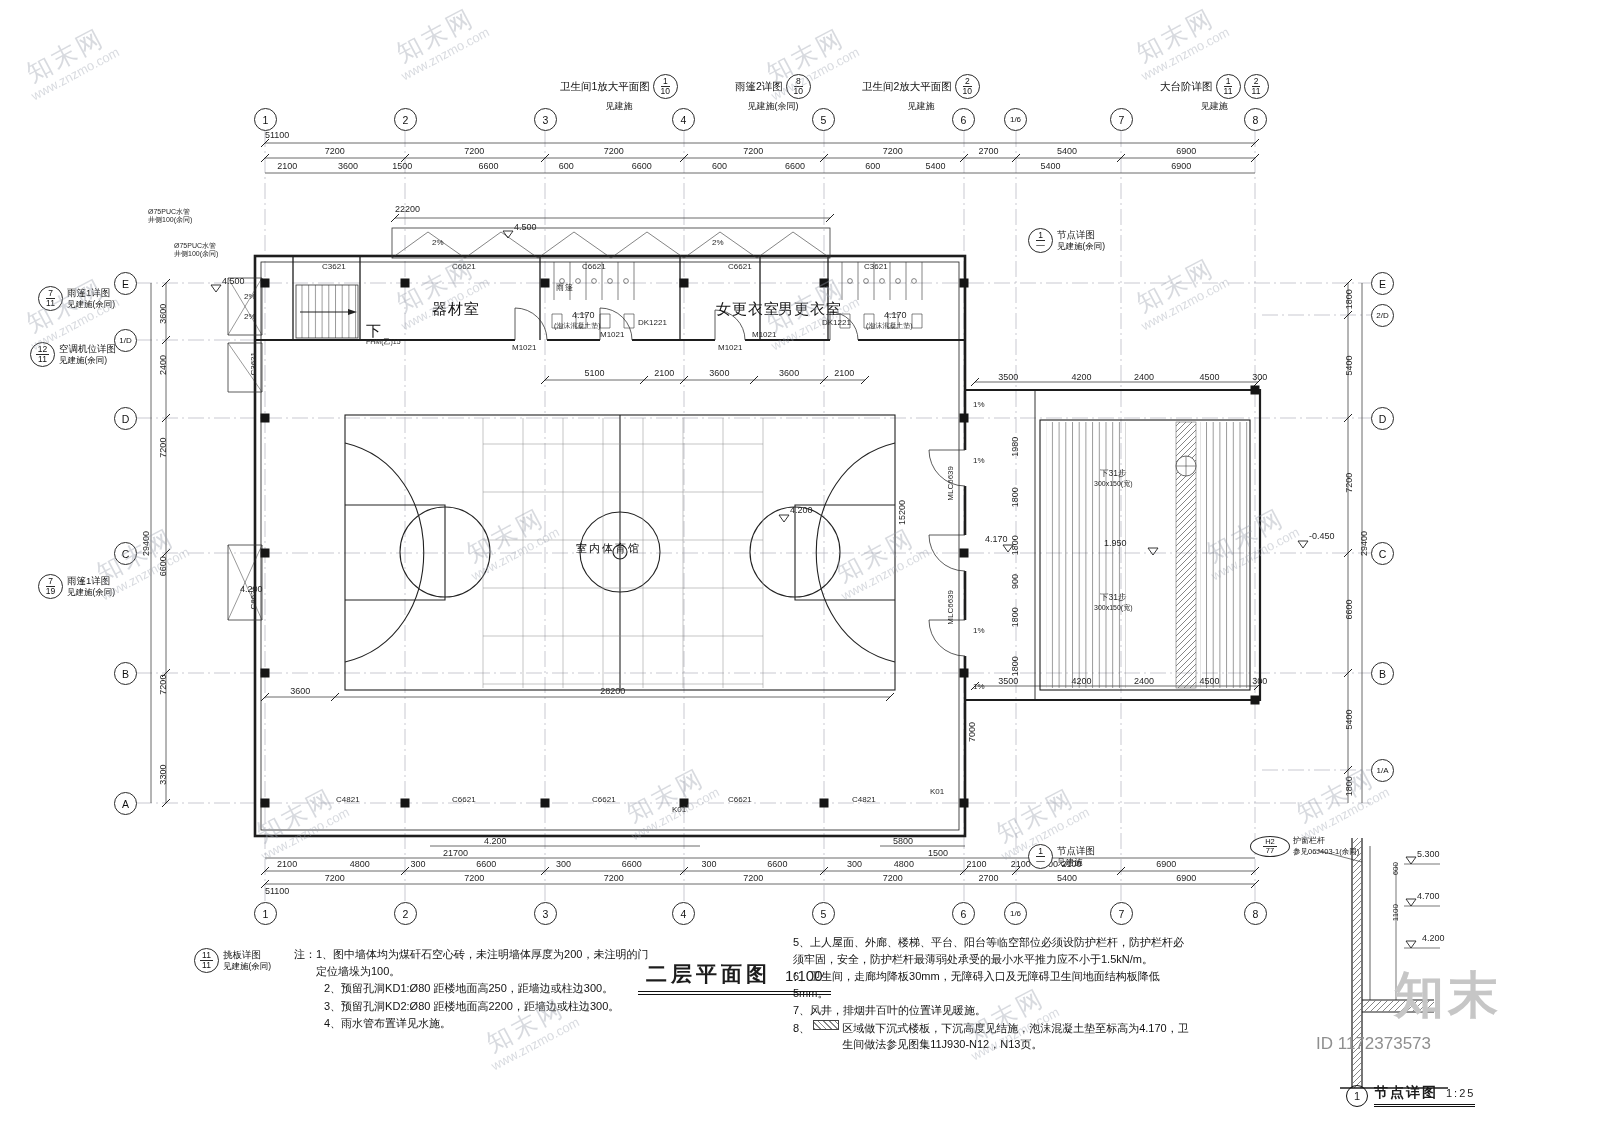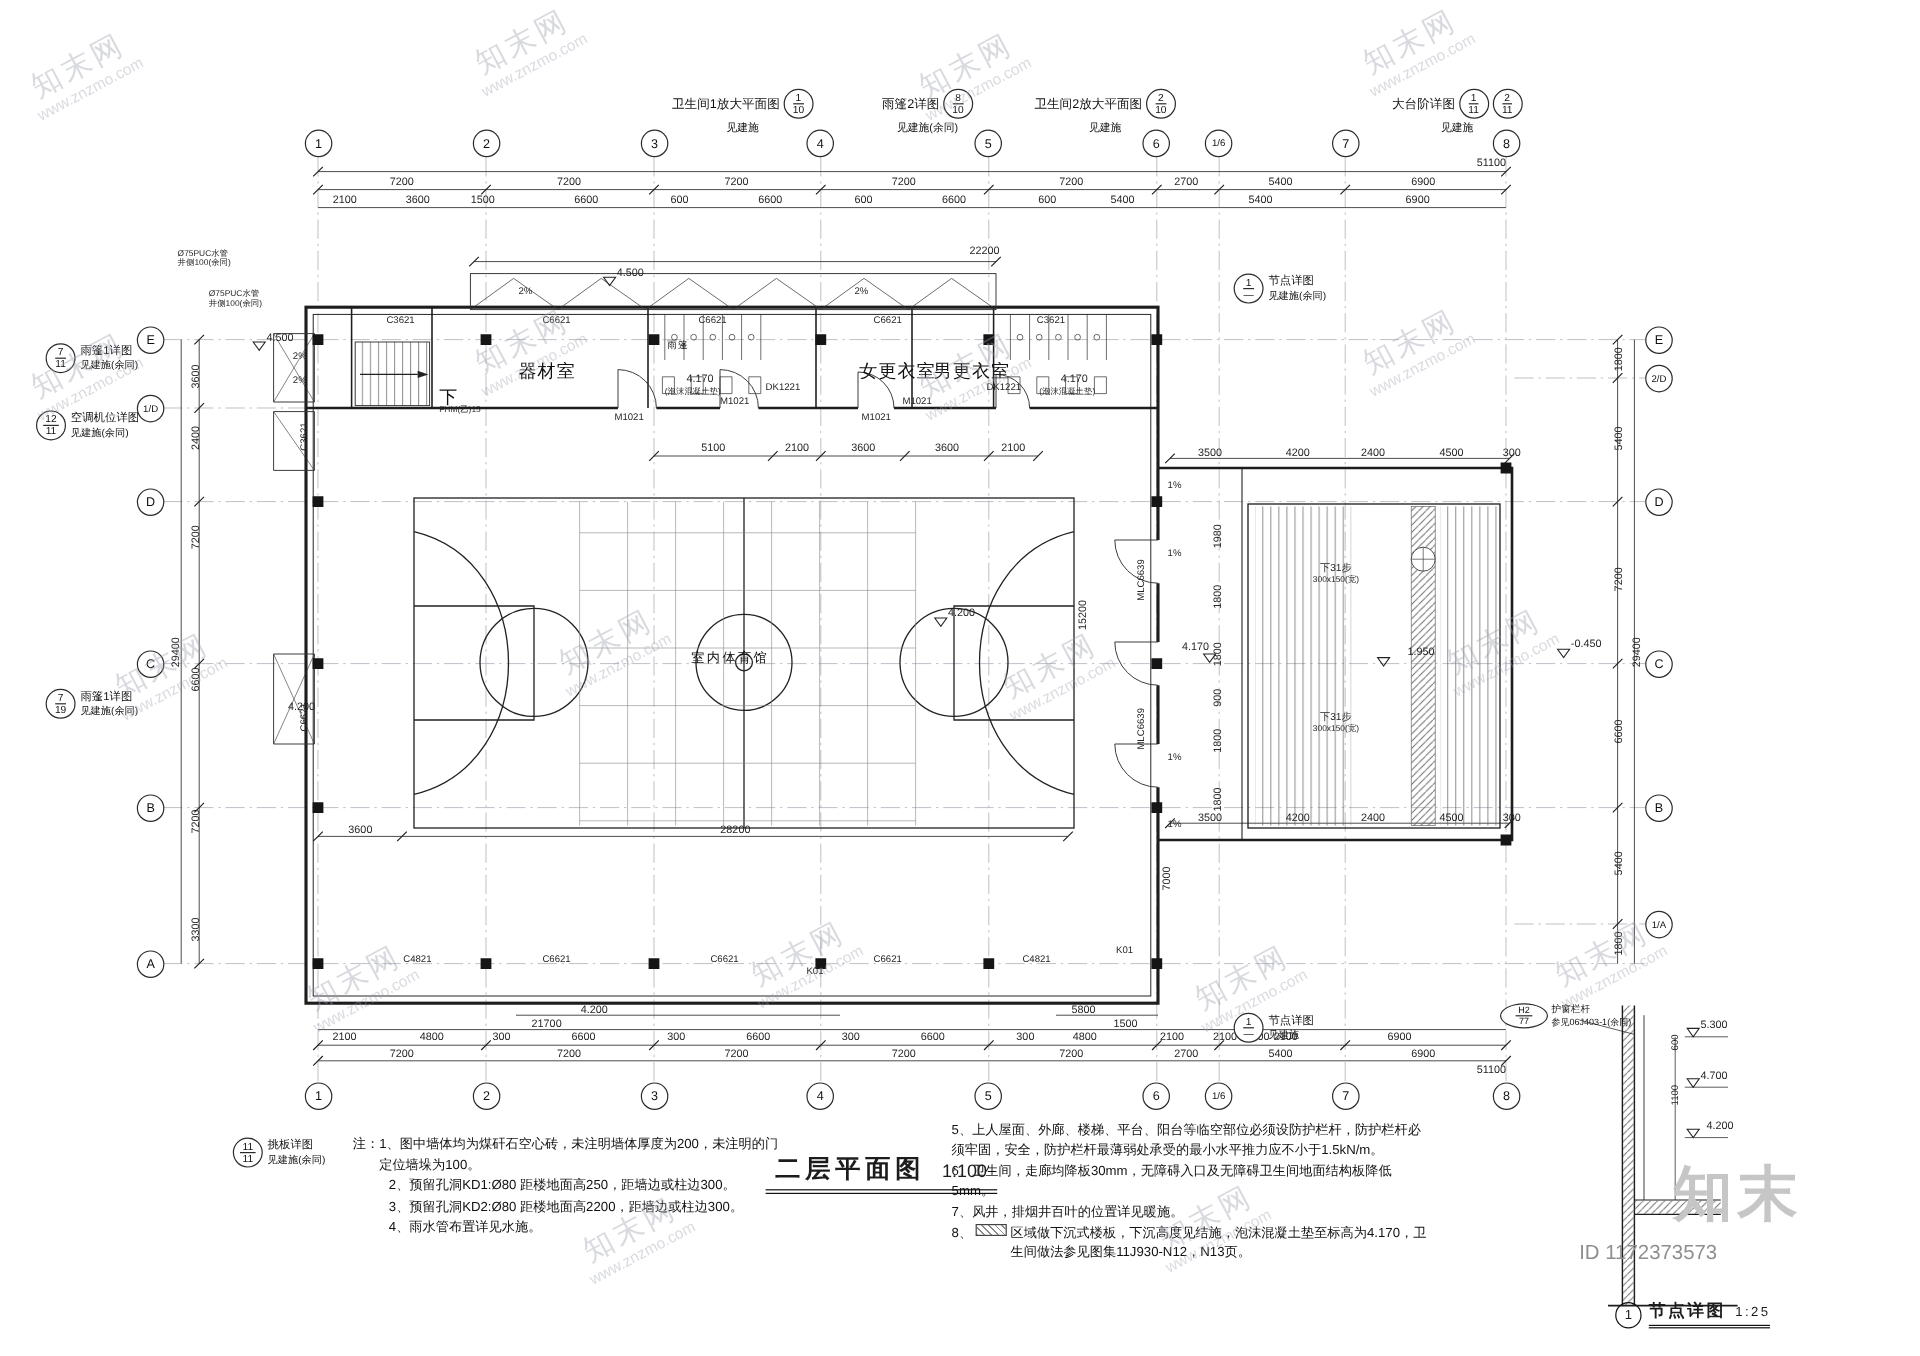--- a/index.html
+++ b/index.html
@@ -1,21 +1,21 @@
 <!DOCTYPE html>
 <html><head>
 <meta charset="utf-8">
 <style>
 *{margin:0;padding:0;box-sizing:border-box}
 html,body{width:1600px;height:1130px}
 body{position:relative;background:#fff;font-family:"Liberation Sans","DejaVu Sans",sans-serif;color:#1c1c1c;overflow:hidden}
 #sheet{position:absolute;left:0;top:0;width:1600px;height:1130px}
 svg.lw{position:absolute;left:0;top:0;z-index:1}
 .dim1{position:absolute;font-size:9px;color:#262626;white-space:nowrap;z-index:2}
-.ctext{text-align:right}
+.ctext{text-align:left}
 .dimc{position:absolute;display:flex;z-index:2}
 .dimc span{text-align:center;font-size:9px;color:#262626;white-space:nowrap;overflow:visible}
 .vcol{position:absolute;display:flex;flex-direction:column;z-index:2}
 .vcol span{display:flex;align-items:center;justify-content:center;font-size:9px;color:#262626;writing-mode:vertical-rl;transform:rotate(180deg);white-space:nowrap}
 .vtx{position:absolute;writing-mode:vertical-rl;transform:rotate(180deg);font-size:9px;color:#262626;white-space:nowrap;z-index:2}
 .tag{position:absolute;font-size:8px;color:#262626;white-space:nowrap;z-index:2;line-height:1.2}
 .tagv{writing-mode:vertical-rl;transform:rotate(180deg)}
 .lvl{position:absolute;font-size:9px;color:#262626;white-space:nowrap;z-index:2}
 .sm7{font-size:7px}
 .room{position:absolute;font-size:11px;letter-spacing:2px;color:#111;white-space:nowrap;z-index:2}
@@ -329,21 +329,21 @@
 <div class="room s" style="left:716px;top:300px">女更衣室</div>
 <div class="room s" style="left:778px;top:300px">男更衣室</div>
 <div class="room" style="left:576px;top:541px">室内体育馆</div>
 <div class="room s" style="left:366px;top:322px">下</div>
 
 <div class="lvl" style="left:514px;top:222px">4.500</div>
 <div class="lvl" style="left:222px;top:276px">4.500</div>
 <div class="lvl" style="left:790px;top:505px">4.200</div>
 <div class="lvl" style="left:240px;top:584px">4.200</div>
 <div class="lvl" style="left:985px;top:534px">4.170</div>
-<div class="lvl" style="left:1173px;top:538px">1.950</div>
+<div class="lvl" style="left:1104px;top:538px">1.950</div>
 <div class="lvl" style="left:1309px;top:531px">-0.450</div>
 <div class="lvl" style="left:572px;top:310px">4.170</div>
 <div class="lvl sm7" style="left:554px;top:321px">(泡沫混凝土垫)</div>
 <div class="lvl" style="left:884px;top:310px">4.170</div>
 <div class="lvl sm7" style="left:866px;top:321px">(泡沫混凝土垫)</div>
 <div class="lvl" style="left:1417px;top:849px">5.300</div>
 <div class="lvl" style="left:1417px;top:891px">4.700</div>
 <div class="lvl" style="left:1422px;top:933px">4.200</div>
 
 <div class="slope" style="left:432px;top:238px">2%</div>

